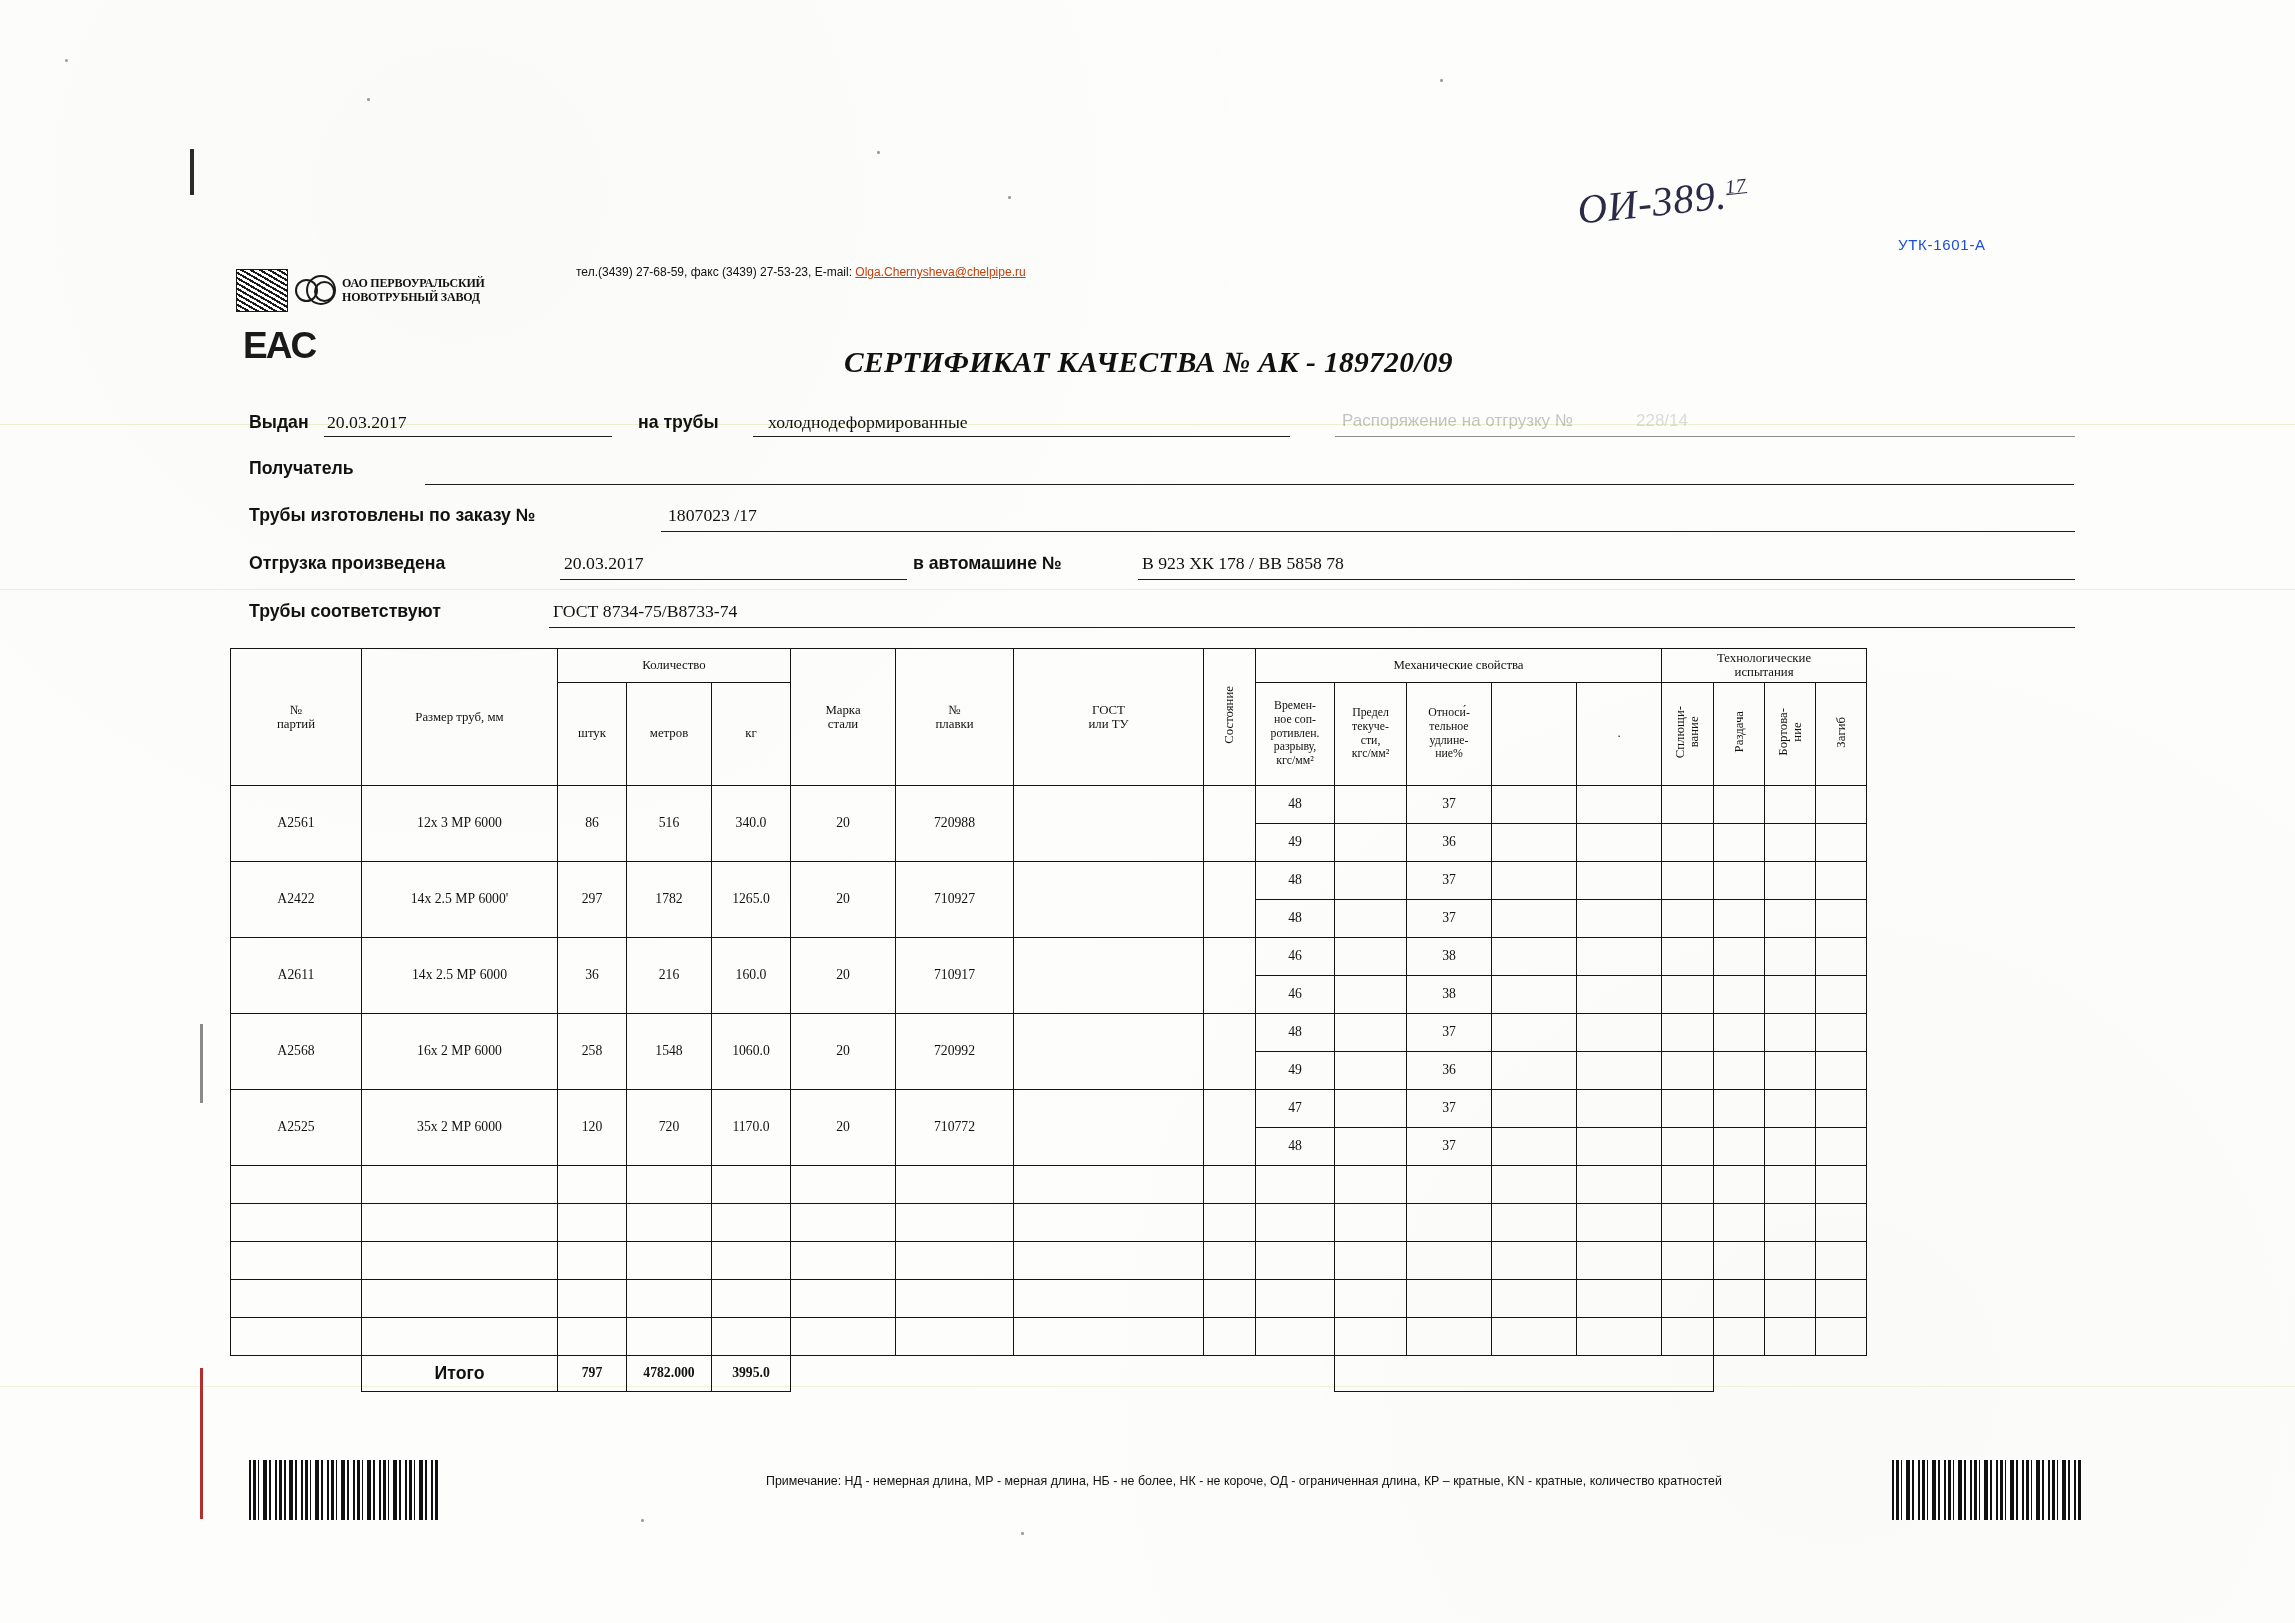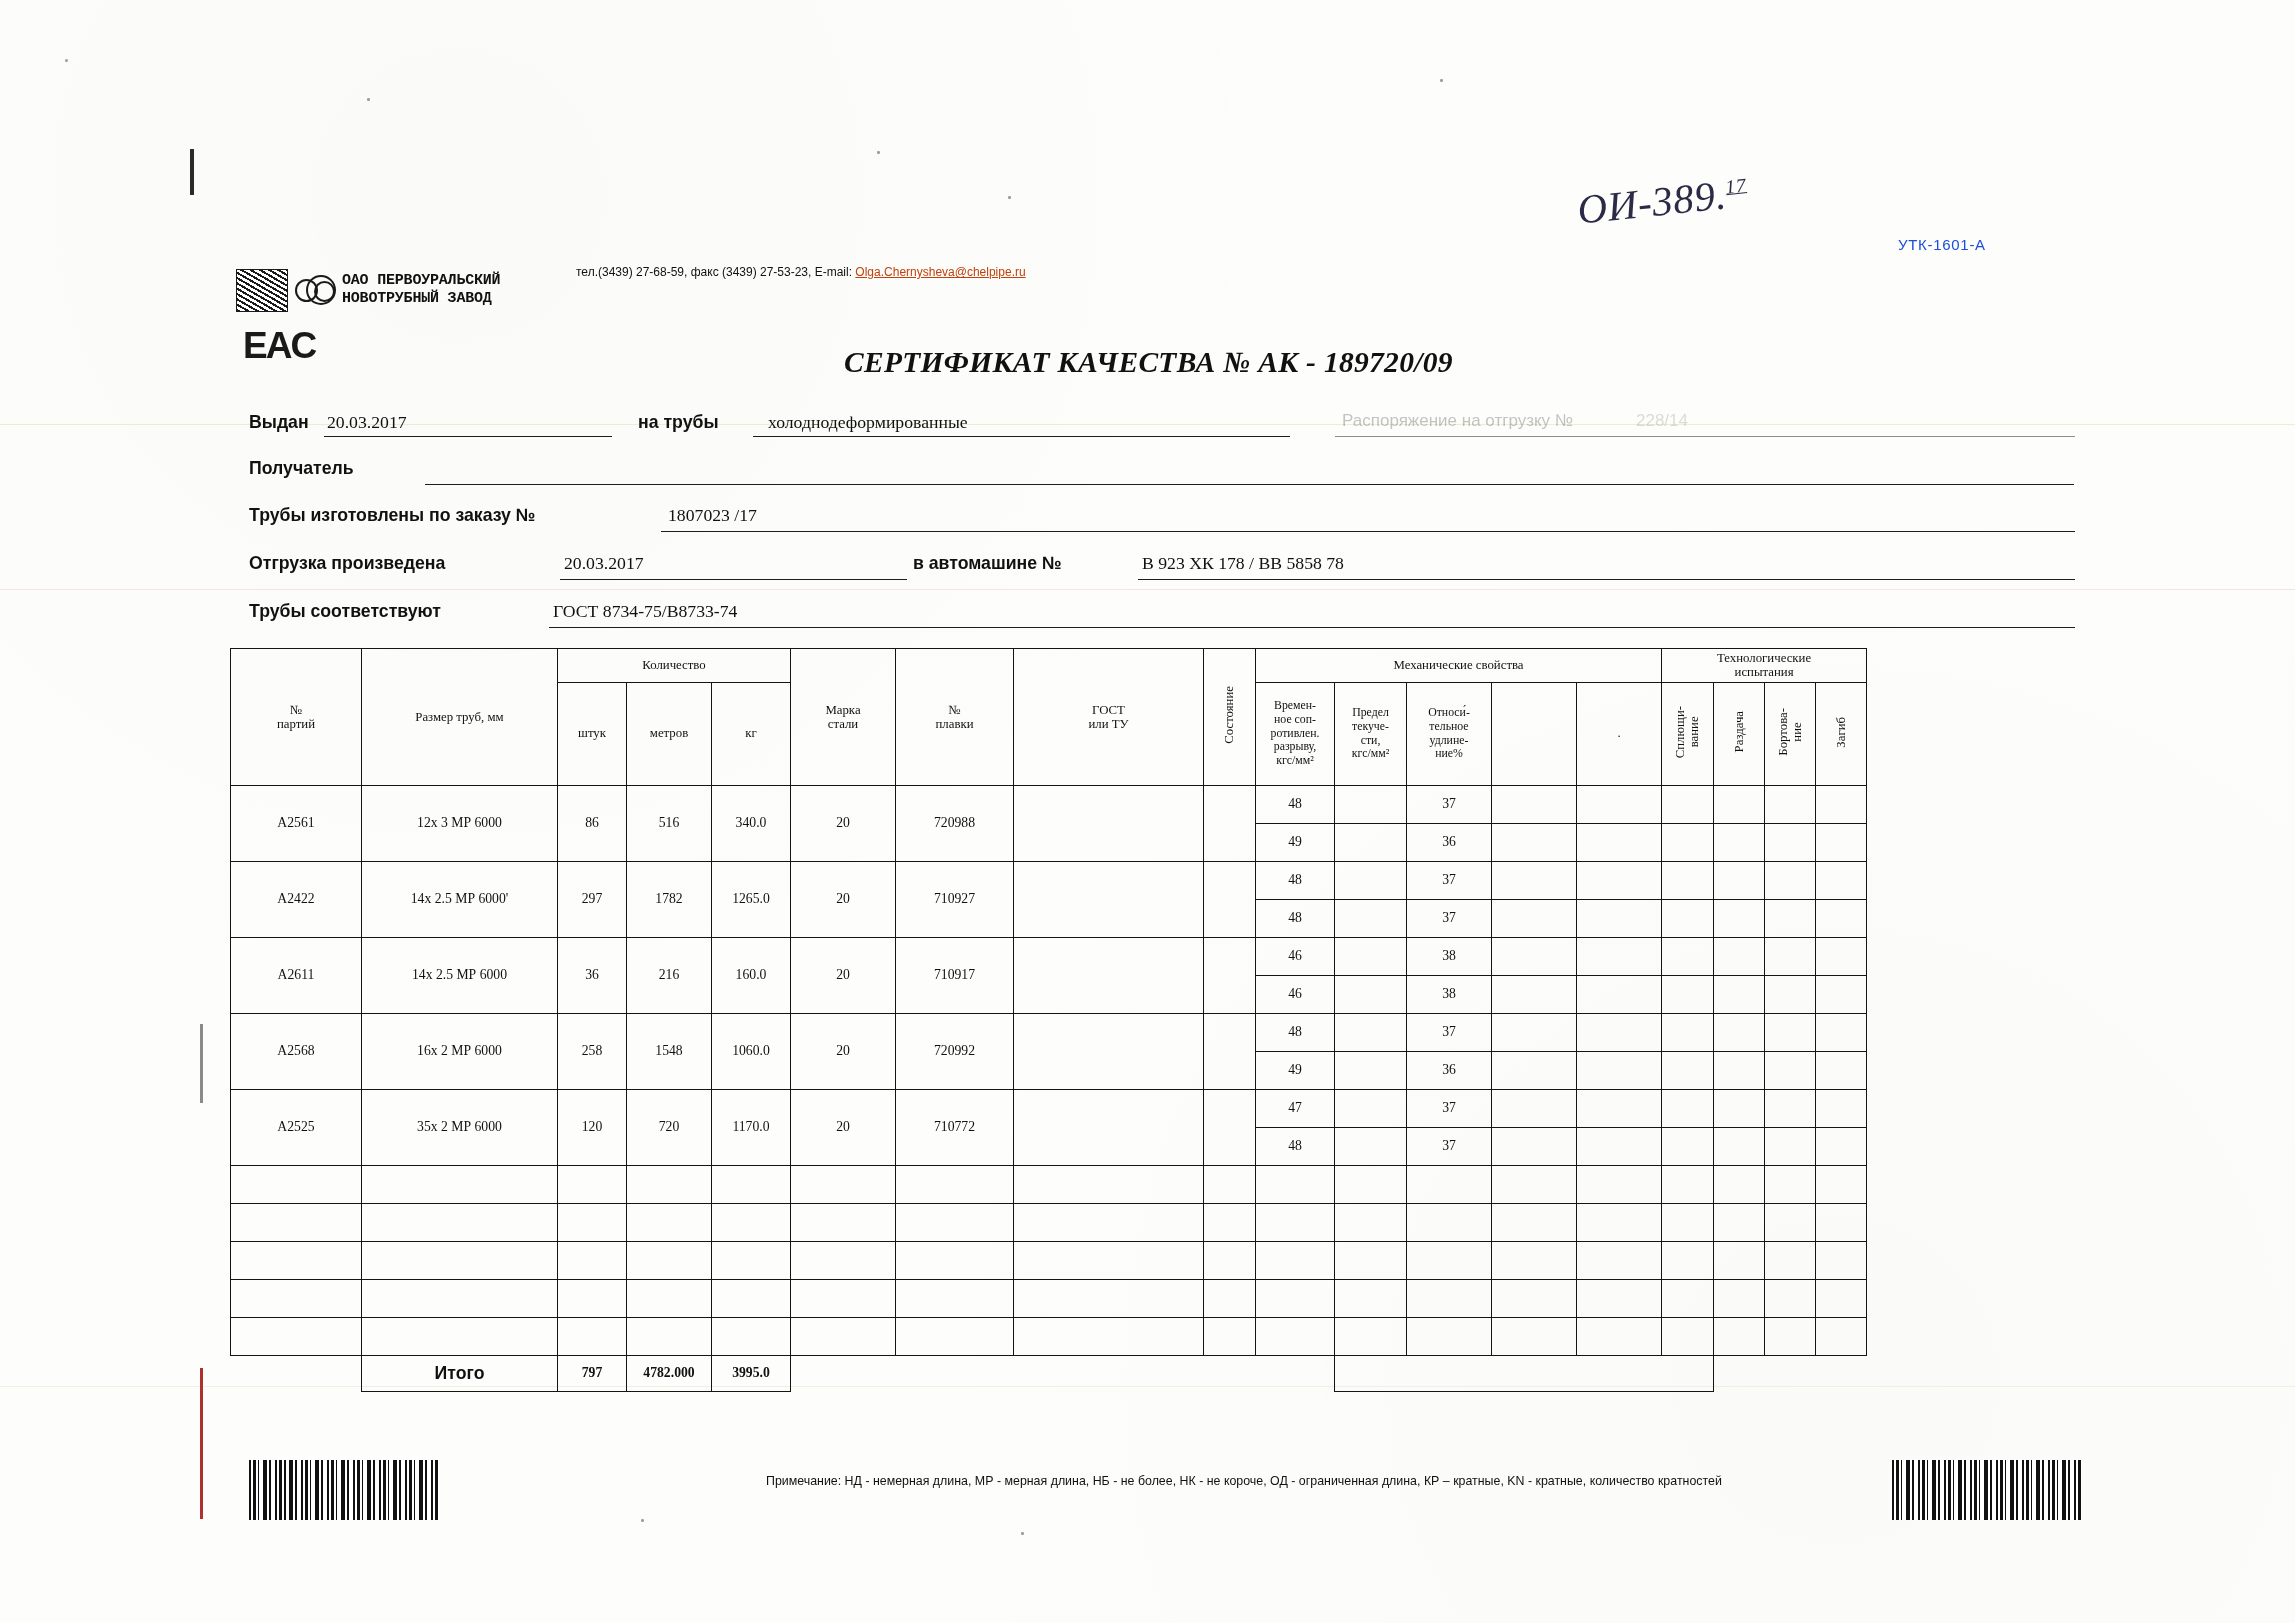--- a/index.html
+++ b/index.html
@@ -74,23 +74,23 @@
   }
   .logo-rings i {
     position: absolute;
     border: 2px solid #1a1a1a;
     border-radius: 50%;
   }
   .logo-rings i:nth-child(1){ left:0;  top:9.2px; width:19.6px; height:19.6px;}
   .logo-rings i:nth-child(2){ left:11.8px;top:5.2px;  width:26px; height:26px;}
   .logo-rings i:nth-child(3){ left:19.6px;top:11.8px; width:17px; height:17px;}
   .logo-text {
-    font-family: Liberation Mono, monospace;
+    font-family: Liberation Serif, serif;
     font-weight: bold;
-    font-size: 15px;
+    font-size: 12px;
     line-height: 1.18;
     letter-spacing: -0.2px;
   }
 
   .eac {
     position: absolute;
     left: 243px;
     top: 325px;
     font-family: "Liberation Sans", sans-serif;
     font-weight: bold;

